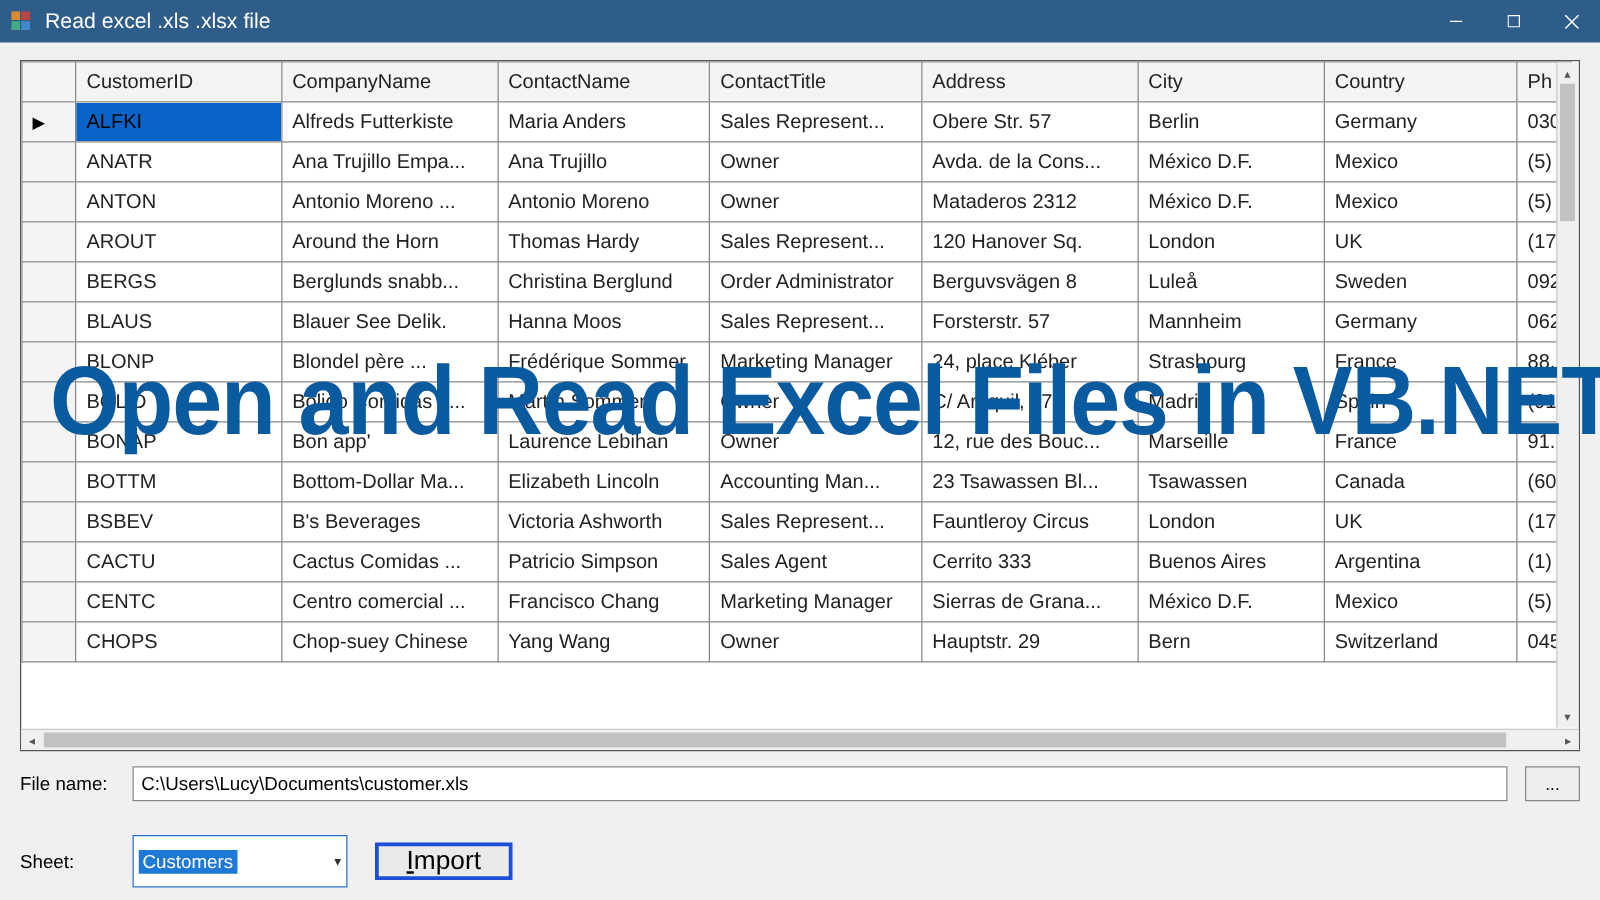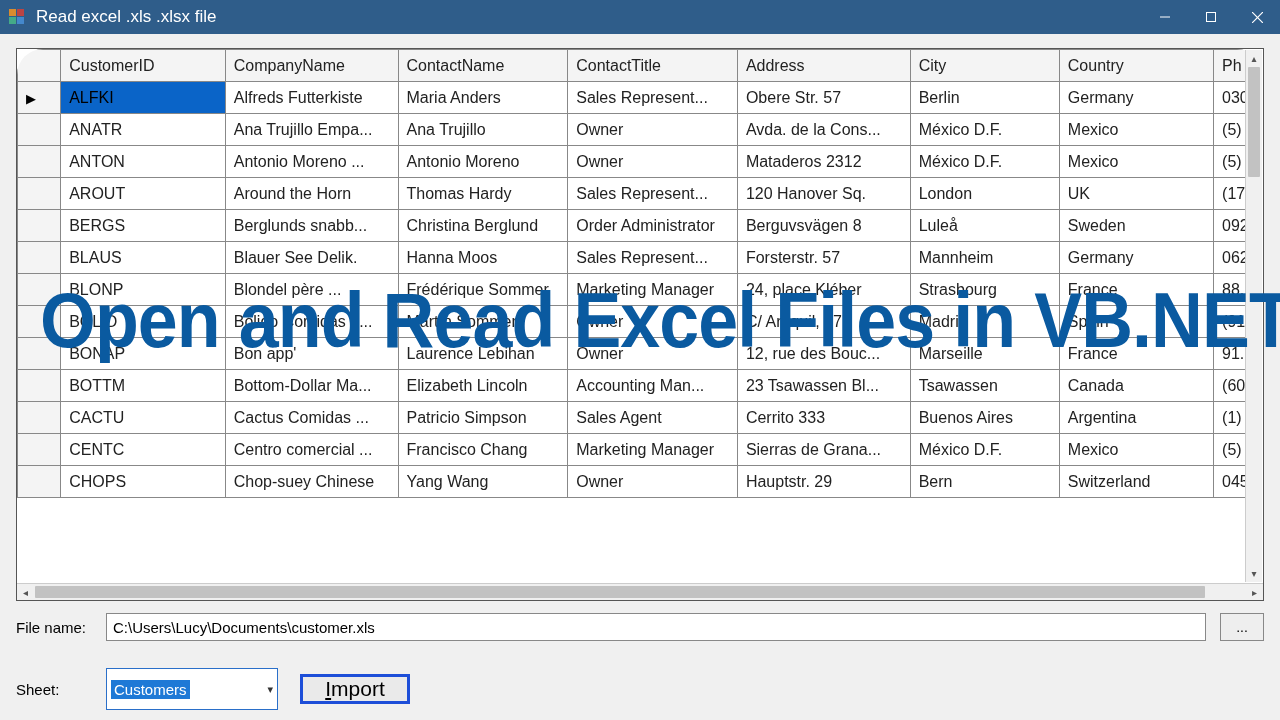--- a/index.html
+++ b/index.html
@@ -56,21 +56,20 @@
     background: #fff;
     display: flex;
     flex-direction: column;
     position: relative;
     min-height: 0;
   }
   .grid-body {
     flex: 1;
     overflow: hidden;
     position: relative;
-    border-radius: 26px;
   }
   table.dg {
     border-collapse: collapse;
     width: 1240px;
     font-size: 16px;
     color: #222;
   }
   table.dg th, table.dg td {
     border: 1px solid #888;
     padding: 5px 6px 5px 8px;
@@ -314,20 +313,31 @@
                 <td class="c-comp">Bottom-Dollar Ma...</td>
                 <td class="c-contact">Elizabeth Lincoln</td>
                 <td class="c-title">Accounting Man...</td>
                 <td class="c-addr">23 Tsawassen Bl...</td>
                 <td class="c-city">Tsawassen</td>
                 <td class="c-country">Canada</td>
                 <td class="c-phone">(60</td>
               </tr>
               <tr>
                 <td class="rowhdr"></td>
+                <td class="c-id">BSBEV</td>
+                <td class="c-comp">B's Beverages</td>
+                <td class="c-contact">Victoria Ashworth</td>
+                <td class="c-title">Sales Represent...</td>
+                <td class="c-addr">Fauntleroy Circus</td>
+                <td class="c-city">London</td>
+                <td class="c-country">UK</td>
+                <td class="c-phone">(17</td>
+              </tr>
+              <tr>
+                <td class="rowhdr"></td>
                 <td class="c-id">CACTU</td>
                 <td class="c-comp">Cactus Comidas ...</td>
                 <td class="c-contact">Patricio Simpson</td>
                 <td class="c-title">Sales Agent</td>
                 <td class="c-addr">Cerrito 333</td>
                 <td class="c-city">Buenos Aires</td>
                 <td class="c-country">Argentina</td>
                 <td class="c-phone">(1)</td>
               </tr>
               <tr>

